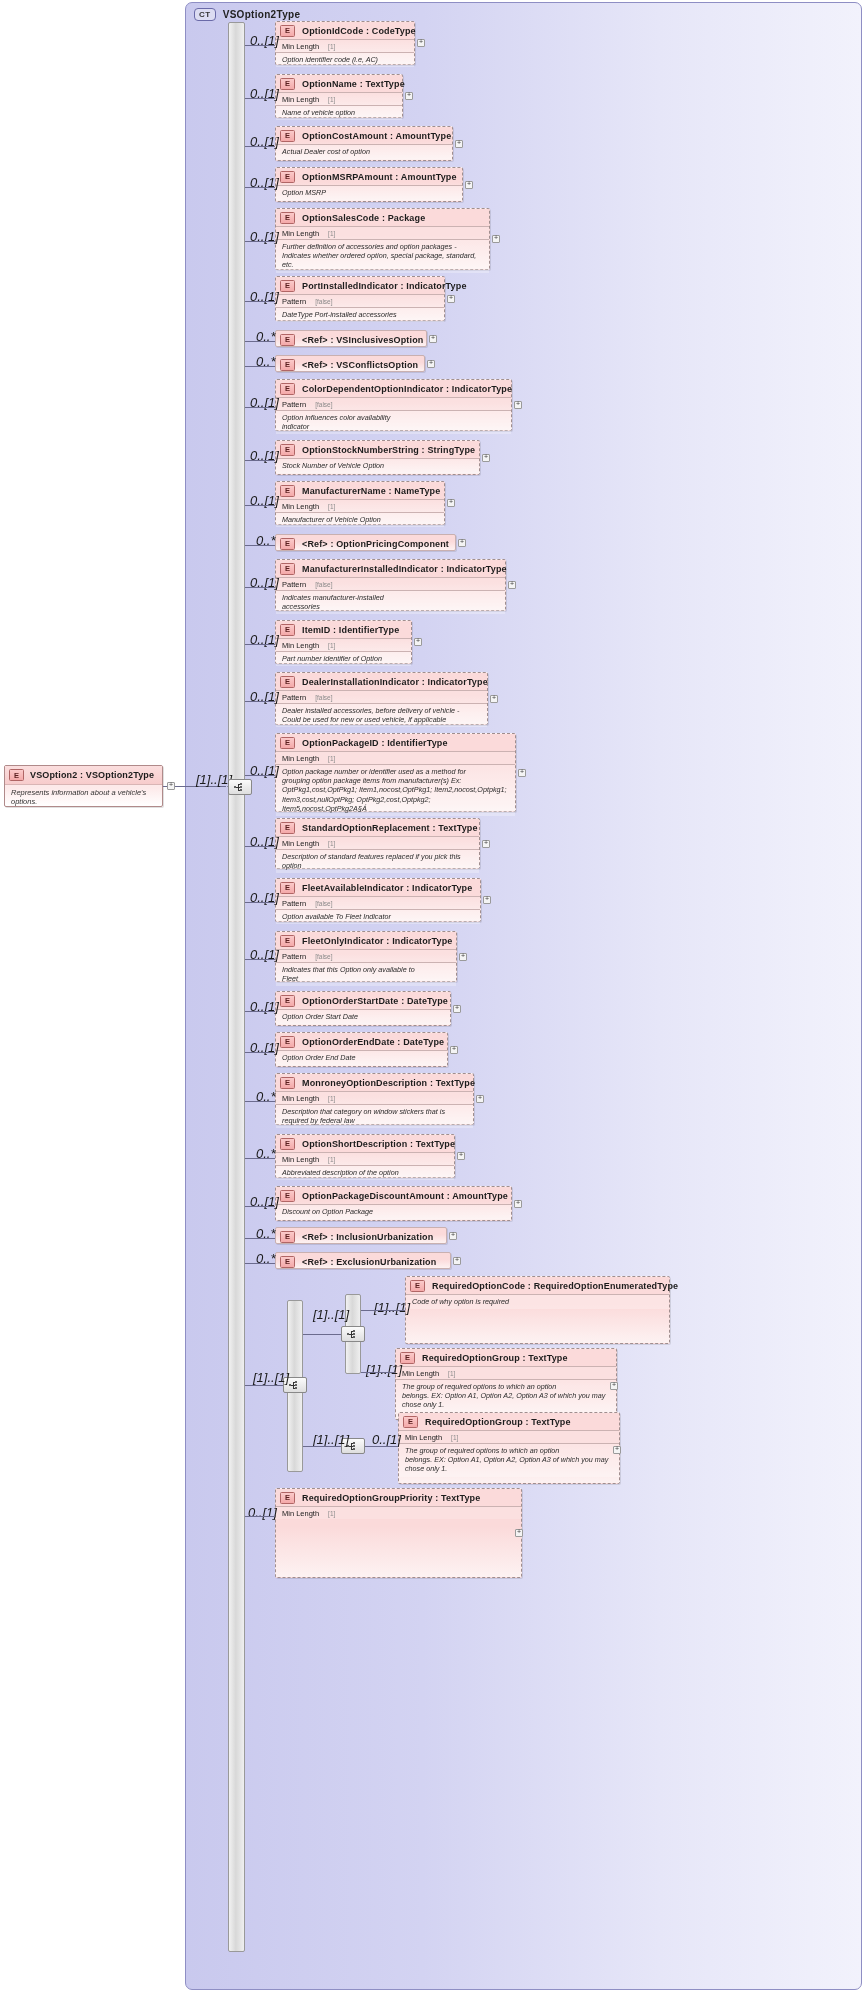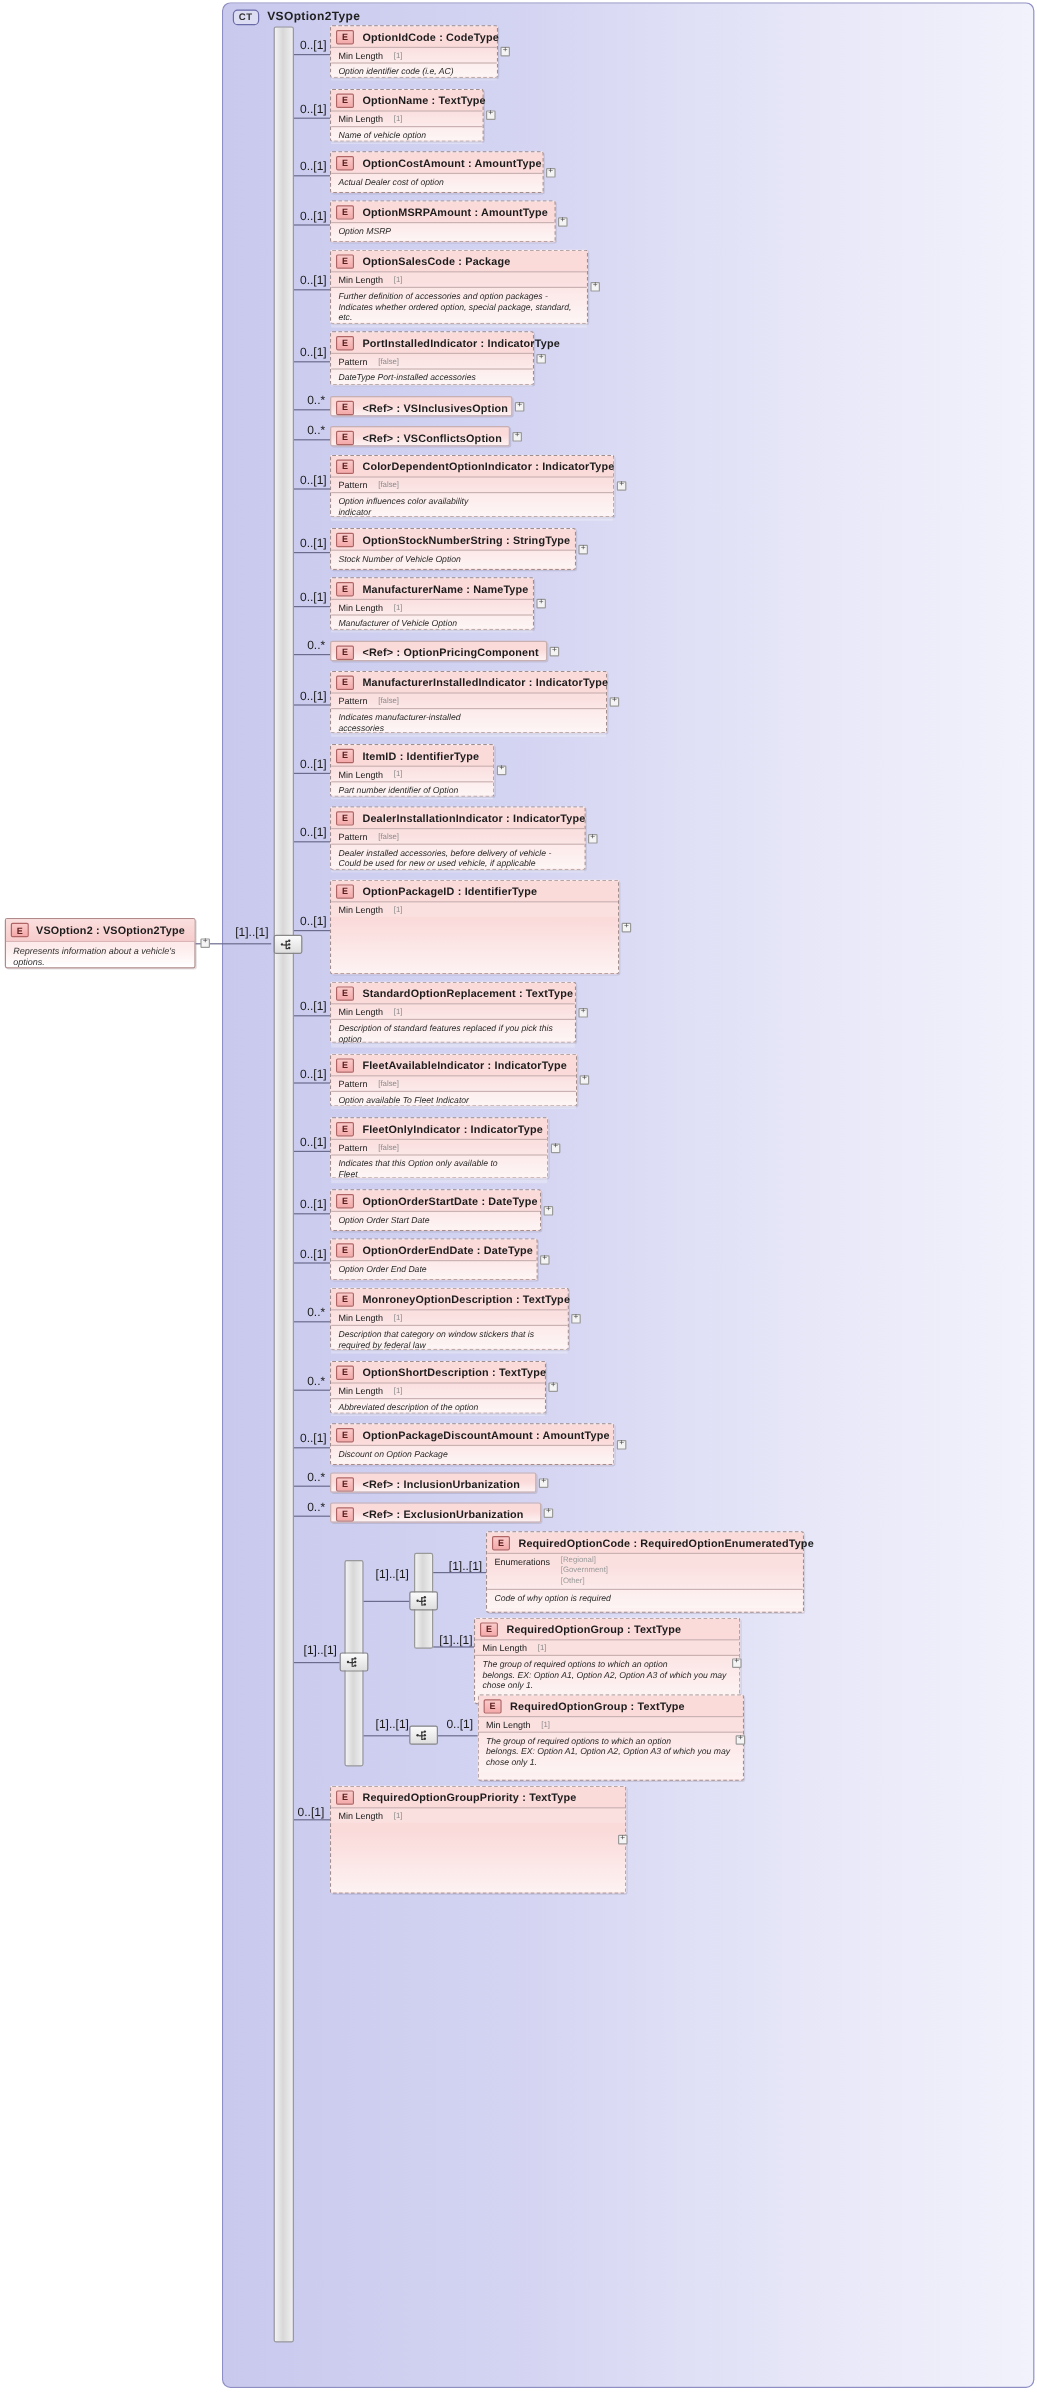--- a/index.html
+++ b/index.html
@@ -127,21 +127,21 @@
     width:8px; height:8px;
     border:1px solid #9a9a9a; background:#f4f4f4;
     font-size:7px; line-height:6px; text-align:center; color:#444;
     border-radius:1px;
   }
   .plus:after{ content:"+"; display:block; margin-top:-1px; }
 
   
   .card{
     position:absolute;
-    font-size:10px; color:#1a1a1a;
+    font-size:13px; font-style:italic; color:#1a1a1a;
     white-space:nowrap;
   }
 
   
   .ln{ position:absolute; background:#6b6b8e; }
   .lnh{ height:1px; }
 </style>
 </head>
 <body>
 
@@ -370,20 +370,25 @@
     <div class="plus" style="left: 490px; top: 695px;"></div>
     <div class="node" style="left: 275px; top: 733px; width: 241px; height: 79px;">
       <div class="node-head">
         <span class="e-badge">E</span>
         <span class="node-name">OptionPackageID : IdentifierType</span>
       </div>
       <div class="facet">
         <span class="facet-name">Min Length</span>
         <span class="facet-val">[1]</span>
       </div>
+      <div class="node-doc" style="white-space: pre-line;">Option package number or identifier used as a method for
+grouping option package items from manufacturer(s) Ex:
+OptPkg1,cost,OptPkg1; Item1,nocost,OptPkg1; Item2,nocost,Optpkg1;
+Item3,cost,nullOptPkg; OptPkg2,cost,Optpkg2;
+Item5,nocost,OptPkg2A§Á</div>
     </div>
     <div class="card" style="left: 250px; top: 763px;">0..[1]</div>
     <div class="ln lnh" style="left: 245px; top: 775px; width: 30px;"></div>
     <div class="plus" style="left: 518px; top: 769px;"></div>
     <div class="node" style="left: 275px; top: 818px; width: 205px; height: 51px;">
       <div class="node-head">
         <span class="e-badge">E</span>
         <span class="node-name">StandardOptionReplacement : TextType</span>
       </div>
       <div class="facet">
@@ -534,28 +539,20 @@
   </span>
 </div>
 <div class="card" style="left:313px; top:1307px;">[1]..[1]</div>
 <div class="ln lnh" style="left:303px; top:1334px; width:38px;"></div>
 
 <div class="node" style="left:405px; top:1276px; width:265px; height:68px;">
   <div class="node-head">
     <span class="e-badge">E</span>
     <span class="node-name">RequiredOptionCode : RequiredOptionEnumeratedType</span>
   </div>
-  <div class="facet enum">
-    <span class="facet-name">Enumerations</span>
-    <span class="enum-vals">
-      <span>[Regional]</span>
-      <span>[Government]</span>
-      <span>[Other]</span>
-    </span>
-  </div>
   <div class="node-doc">Code of why option is required</div>
 </div>
 <div class="card" style="left:374px; top:1300px;">[1]..[1]</div>
 <div class="ln lnh" style="left:361px; top:1310px; width:44px;"></div>
 
 <div class="node" style="left:395px; top:1348px; width:222px; height:72px;">
   <div class="node-head">
     <span class="e-badge">E</span>
     <span class="node-name">RequiredOptionGroup : TextType</span>
   </div>

